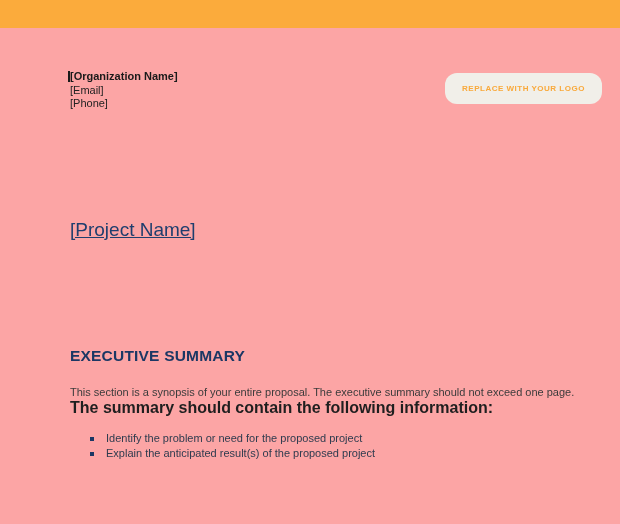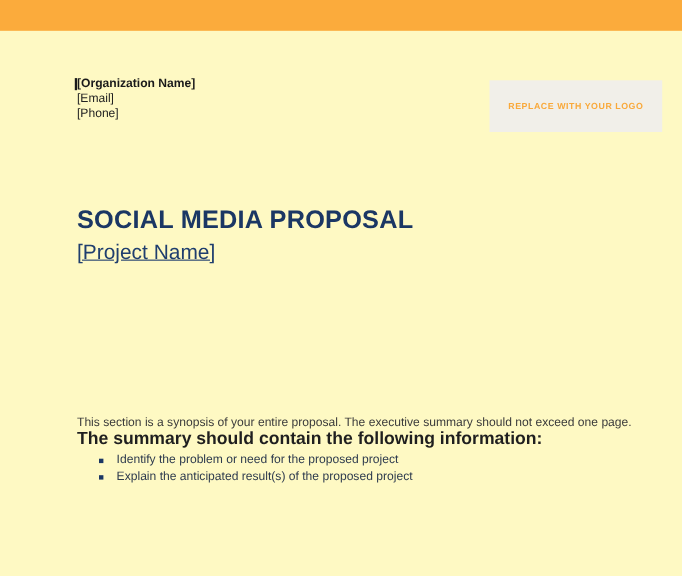--- a/index.html
+++ b/index.html
@@ -14,21 +14,21 @@
   html, body { width: 620px; height: 524px; }
   body {
     font-family: "Liberation Sans", sans-serif;
     background: #ffffff;
     overflow: hidden;
   }
   .page {
     position: relative;
     width: 620px;
     height: 524px;
-    background: #fef9c3;
+    background: #fca5a5;
   }
   .top-bar {
     position: absolute;
     left: 0; top: 0;
     width: 620px; height: 28px;
     background: var(--accent-orange);
   }
   .org-block {
     position: absolute;
     left: 70px; top: 70px;
@@ -43,26 +43,27 @@
   }
   .caret {
     position: absolute;
     left: -2px; top: 1px;
     width: 1.5px; height: 11px;
     background: #1a1a1a;
   }
   .logo-box {
     position: absolute;
     left: 445px; top: 73px;
-    width: 157px; height: 47px;
+    width: 157px; height: 31px;
     background: var(--logo-box-bg);
     display: flex;
     align-items: center;
     justify-content: center;
     cursor: pointer;
+    border-radius: 12px;
   }
   .logo-box span {
     font-size: 8px;
     font-weight: bold;
     letter-spacing: 0.5px;
     color: var(--logo-text);
     white-space: nowrap;
   }
   .doc-title {
     position: absolute;
@@ -87,33 +88,33 @@
     left: 70px; top: 347px;
     width: 505px;
   }
   .section-heading {
     font-size: 15.5px;
     font-weight: 800;
     letter-spacing: 0.2px;
     color: var(--navy);
   }
   .section-intro {
-    margin-top: 30px;
+    margin-top: 20px;
     font-size: 11px;
     line-height: 14px;
     color: var(--body-text);
   }
   .section-list-intro {
     margin-top: 0;
     font-size: 16px;
     font-weight: bold;
     color: #1f1f1f;
   }
   .bullet-list {
-    margin-top: 2px;
+    margin-top: 14px;
     list-style: none;
   }
   .bullet-list li {
     position: relative;
     padding-left: 36px;
     font-size: 11px;
     line-height: 15.4px;
     color: #2e3b4e;
   }
   .bullet-list li::before {
@@ -137,24 +138,24 @@
       <span>[Organization Name]</span>
     </div>
     <div>[Email]</div>
     <div>[Phone]</div>
   </div>
 
   <div class="logo-box">
     <span>REPLACE WITH YOUR LOGO</span>
   </div>
 
-  <h1 class="doc-title">SOCIAL MEDIA PROPOSAL</h1>
   <div class="doc-subtitle">[Project Name]</div>
 
   <div class="section">
+    <h2 class="section-heading">EXECUTIVE SUMMARY</h2>
     <p class="section-intro">This section is a synopsis of your entire proposal. The executive summary should not exceed one page.</p>
     <p class="section-list-intro">The summary should contain the following information:</p>
     <ul class="bullet-list">
       <li>Identify the problem or need for the proposed project</li>
       <li>Explain the anticipated result(s) of the proposed project</li>
     </ul>
   </div>
 
 </div>
 

